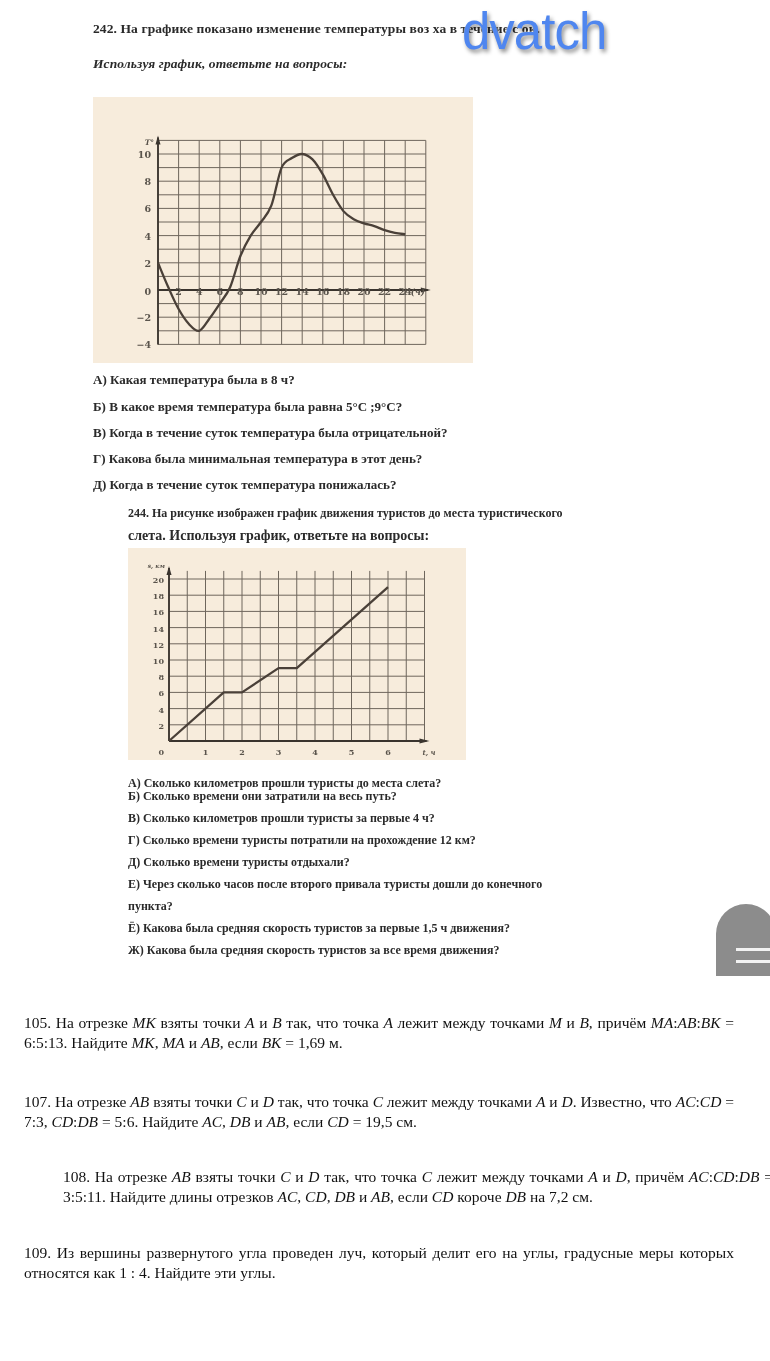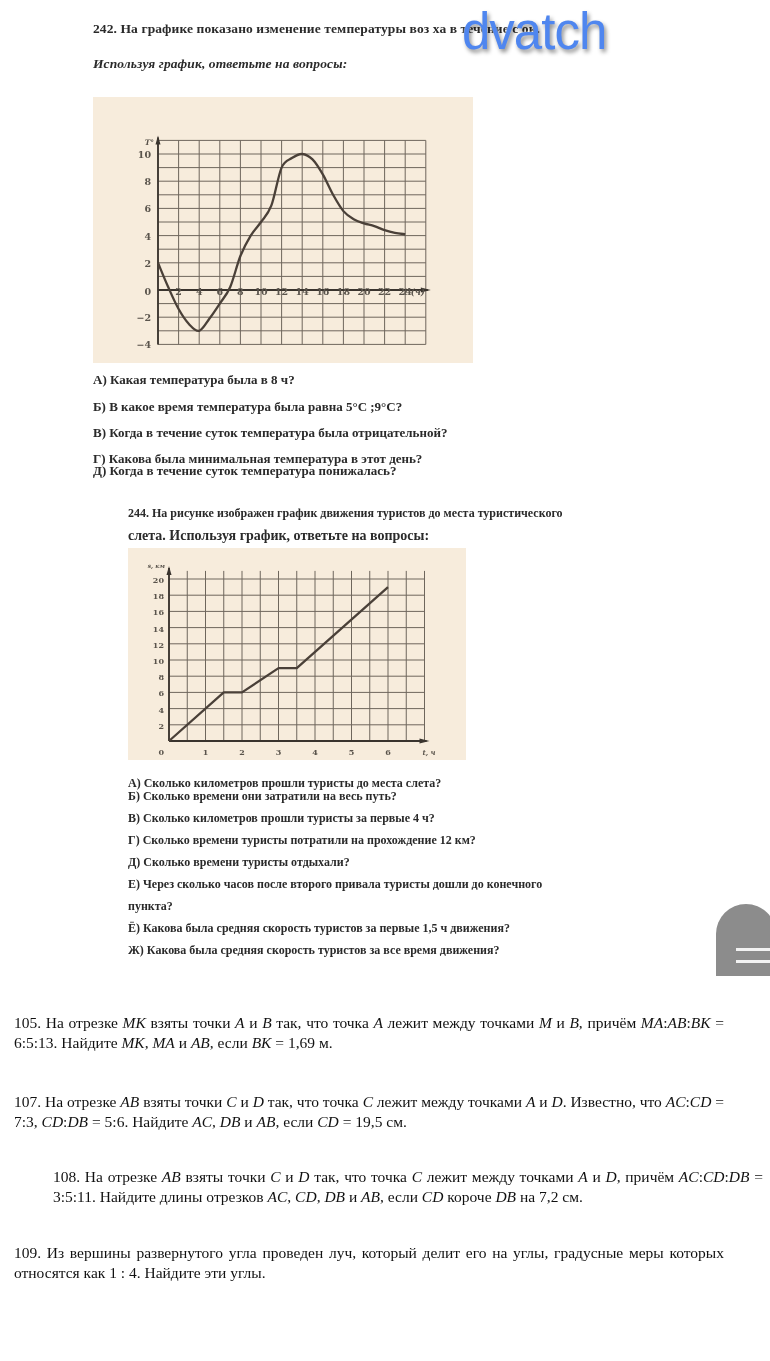--- a/index.html
+++ b/index.html
@@ -4,21 +4,21 @@
 <style>
   html, body { margin:0; padding:0; background:#ffffff; }
   body { width:770px; height:1361px; position:relative; overflow:hidden;
          font-family:"Liberation Serif", serif; color:#1a1a1a; }
   .abs { position:absolute; }
   .t-head { font-size:13.5px; font-weight:bold; color:#2a2a2a; letter-spacing:0.1px; white-space:nowrap; }
   .q1 { font-size:13px; font-weight:bold; color:#2a2a2a; white-space:nowrap; }
   .q2 { font-size:12px; font-weight:bold; color:#2a2a2a; white-space:nowrap; }
   .panel { background:#f7ecdc; }
   svg text { font-family:"DejaVu Serif", serif; font-weight:bold; fill:#5a544c; }
-  .prob { font-size:15.5px; line-height:20px; text-align:justify; color:#111; width:710px; left:14px; }
+  .prob { font-size:15.5px; line-height:20px; text-align:justify; color:#111; width:710px; left:24px; }
   .prob i { font-style:italic; }
   .watermark { font-family:"Liberation Sans", sans-serif; font-size:51px; color:#4f86ef;
                text-shadow: 2px 3px 4px rgba(0,0,0,0.45), 0 0 2px #fff; letter-spacing:-1px; }
   .side-btn { left:716px; top:904px; width:60px; height:72px; background:#8c8c8c;
               border-radius:30px 30px 0 0; }
   .side-btn .bar { position:absolute; left:20px; width:40px; height:3px; background:#f2f2f2; }
 </style>
 </head>
 <body>
 
@@ -85,21 +85,21 @@
       <text x="61" y="48.400000000000006" text-anchor="end" font-size="7.5" font-style="italic">T°</text>
       <path d="M65,165.8 C66.71666666666667,169.88 71.86666666666666,182.57333333333332 75.3,190.28 C78.73333333333333,197.98666666666668 82.16666666666666,205.92 85.6,212.04 C89.03333333333333,218.16 92.46666666666667,223.37333333333333 95.9,227 C99.33333333333334,230.62666666666667 102.76666666666667,234.70666666666668 106.2,233.8 C109.63333333333334,232.89333333333335 113.06666666666666,226.09333333333333 116.5,221.56 C119.93333333333334,217.02666666666667 123.36666666666667,211.81333333333333 126.80000000000001,206.6 C130.23333333333335,201.38666666666666 133.66666666666669,198.21333333333334 137.10000000000002,190.28 C140.53333333333336,182.34666666666666 143.96666666666667,167.61333333333334 147.4,159 C150.83333333333334,150.38666666666666 154.26666666666665,144.26666666666665 157.7,138.6 C161.13333333333333,132.93333333333334 164.56666666666666,129.98666666666668 168,125 C171.43333333333334,120.01333333333334 174.86666666666667,117.74666666666667 178.3,108.68 C181.73333333333335,99.61333333333334 185.16666666666669,78.53333333333335 188.60000000000002,70.60000000000001 C192.03333333333336,62.66666666666668 195.46666666666667,63.34666666666668 198.9,61.08000000000001 C202.33333333333334,58.81333333333335 205.76666666666668,56.77333333333333 209.20000000000002,57 C212.63333333333335,57.22666666666667 216.06666666666666,59.04 219.5,62.44 C222.93333333333334,65.84 226.36666666666667,71.50666666666667 229.8,77.4 C233.23333333333335,83.29333333333334 236.66666666666669,91.67999999999999 240.10000000000002,97.8 C243.53333333333336,103.92 246.96666666666667,110.04 250.4,114.12 C253.83333333333334,118.2 257.2666666666667,120.24000000000001 260.70000000000005,122.28 C264.1333333333334,124.32 267.56666666666666,125.22666666666667 271,126.36 C274.43333333333334,127.49333333333333 277.8666666666667,127.94666666666666 281.3,129.07999999999998 C284.73333333333335,130.2133333333333 288.1666666666667,132.02666666666667 291.6,133.16 C295.03333333333336,134.29333333333332 298.46666666666664,135.2 301.9,135.88 C305.3333333333333,136.56 310.48333333333335,137.01333333333335 312.20000000000005,137.24" fill="none" stroke="#4a4038" stroke-width="2.3" stroke-linejoin="round"></path>
     </svg>
 </div>
 
 <div class="abs" style="left:93px;top:372px;">
   <div class="q1" style="position:absolute;top:0;">А) Какая температура была в 8 ч?</div>
   <div class="q1" style="position:absolute;top:27px;">Б) В какое время температура была равна 5°С ;9°С?</div>
   <div class="q1" style="position:absolute;top:53px;">В) Когда в течение суток температура была отрицательной?</div>
   <div class="q1" style="position:absolute;top:79px;">Г) Какова была минимальная температура в этот день?</div>
-  <div class="q1" style="position:absolute;top:91px;">Д) Когда в течение суток температура понижалась?</div>
+  <div class="q1" style="position:absolute;top:105px;">Д) Когда в течение суток температура понижалась?</div>
 </div>
 
 <div class="abs q2" style="left:128px;top:506px;font-size:12px;">244. На рисунке изображен график движения туристов до места туристического</div>
 <div class="abs q2" style="left:128px;top:528px;font-size:14px;">слета. Используя график, ответьте на вопросы:</div>
 
 <div class="abs panel" style="left:128px;top:548px;width:338px;height:212px;">
   <svg id="chart2" width="338" height="212">
       <line x1="41" y1="193" x2="41" y2="22.900000000000006" stroke="#6e665c" stroke-width="1"></line>
       <line x1="59.25" y1="193" x2="59.25" y2="22.900000000000006" stroke="#6e665c" stroke-width="1"></line>
       <line x1="77.5" y1="193" x2="77.5" y2="22.900000000000006" stroke="#6e665c" stroke-width="1"></line>

